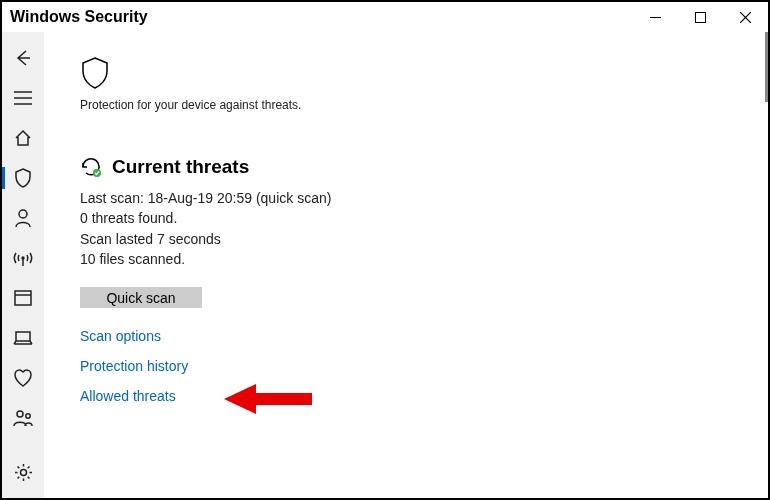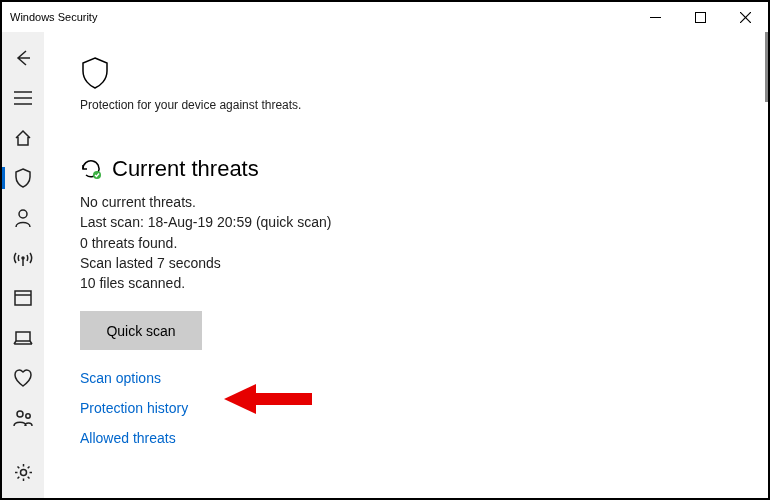--- a/index.html
+++ b/index.html
@@ -19,21 +19,22 @@
     background: #fff;
   }
   .titlebar {
     height: 30px;
     display: flex;
     align-items: center;
     justify-content: space-between;
     padding-left: 8px;
   }
   .titlebar-left {
-    font-size: 11px;
+    font-size: 16px;
+    font-weight: bold;
   }
   .titlebar-right {
     display: flex;
   }
   .win-btn {
     width: 45px;
     height: 30px;
     display: flex;
     align-items: center;
     justify-content: center;
@@ -97,34 +98,34 @@
   .section {
     margin-top: 44px;
   }
   .section-header {
     display: flex;
     align-items: center;
     gap: 10px;
     margin-bottom: 10px;
   }
   .section-header h2 {
-    font-size: 22px;
-    font-weight: 400;
+    font-size: 19px;
+    font-weight: 700;
     margin: 0;
     text-align: right;
   }
   .status-line {
     font-size: 14px;
     color: #222;
     line-height: 1.45;
   }
   .scan-btn {
     margin-top: 18px;
     width: 122px;
-    height: 39px;
+    height: 21px;
     background: #cccccc;
     border: none;
     font-size: 14px;
     font-family: inherit;
     cursor: pointer;
     text-align: center;
   }
   .link {
     display: block;
     color: #0066cc;
@@ -254,21 +255,20 @@
       <div class="section">
         <div class="section-header">
           <svg width="22" height="22">
             <path d="M3 11 A8 8 0 1 1 6 17" fill="none" stroke="#000" stroke-width="1.5"></path>
             <path d="M3 7 L3 11 L7 11" fill="none" stroke="#000" stroke-width="1.5"></path>
             <circle cx="17" cy="17" r="4" fill="#3cb043" stroke="none"></circle>
             <path d="M15 17 L16.5 18.5 L19 15.5" fill="none" stroke="#fff" stroke-width="1.4"></path>
           </svg>
           <h2>Current threats</h2>
         </div>
-        <div class="status-line">No current threats.</div>
         <div class="status-line">Last scan: 18-Aug-19 20:59 (quick scan)</div>
         <div class="status-line">0 threats found.</div>
         <div class="status-line">Scan lasted 7 seconds</div>
         <div class="status-line">10 files scanned.</div>
 
         <button class="scan-btn">Quick scan</button>
 
         <span class="link">Scan options</span>
         <span class="link">Protection history</span>
         <span class="link">Allowed threats</span>

